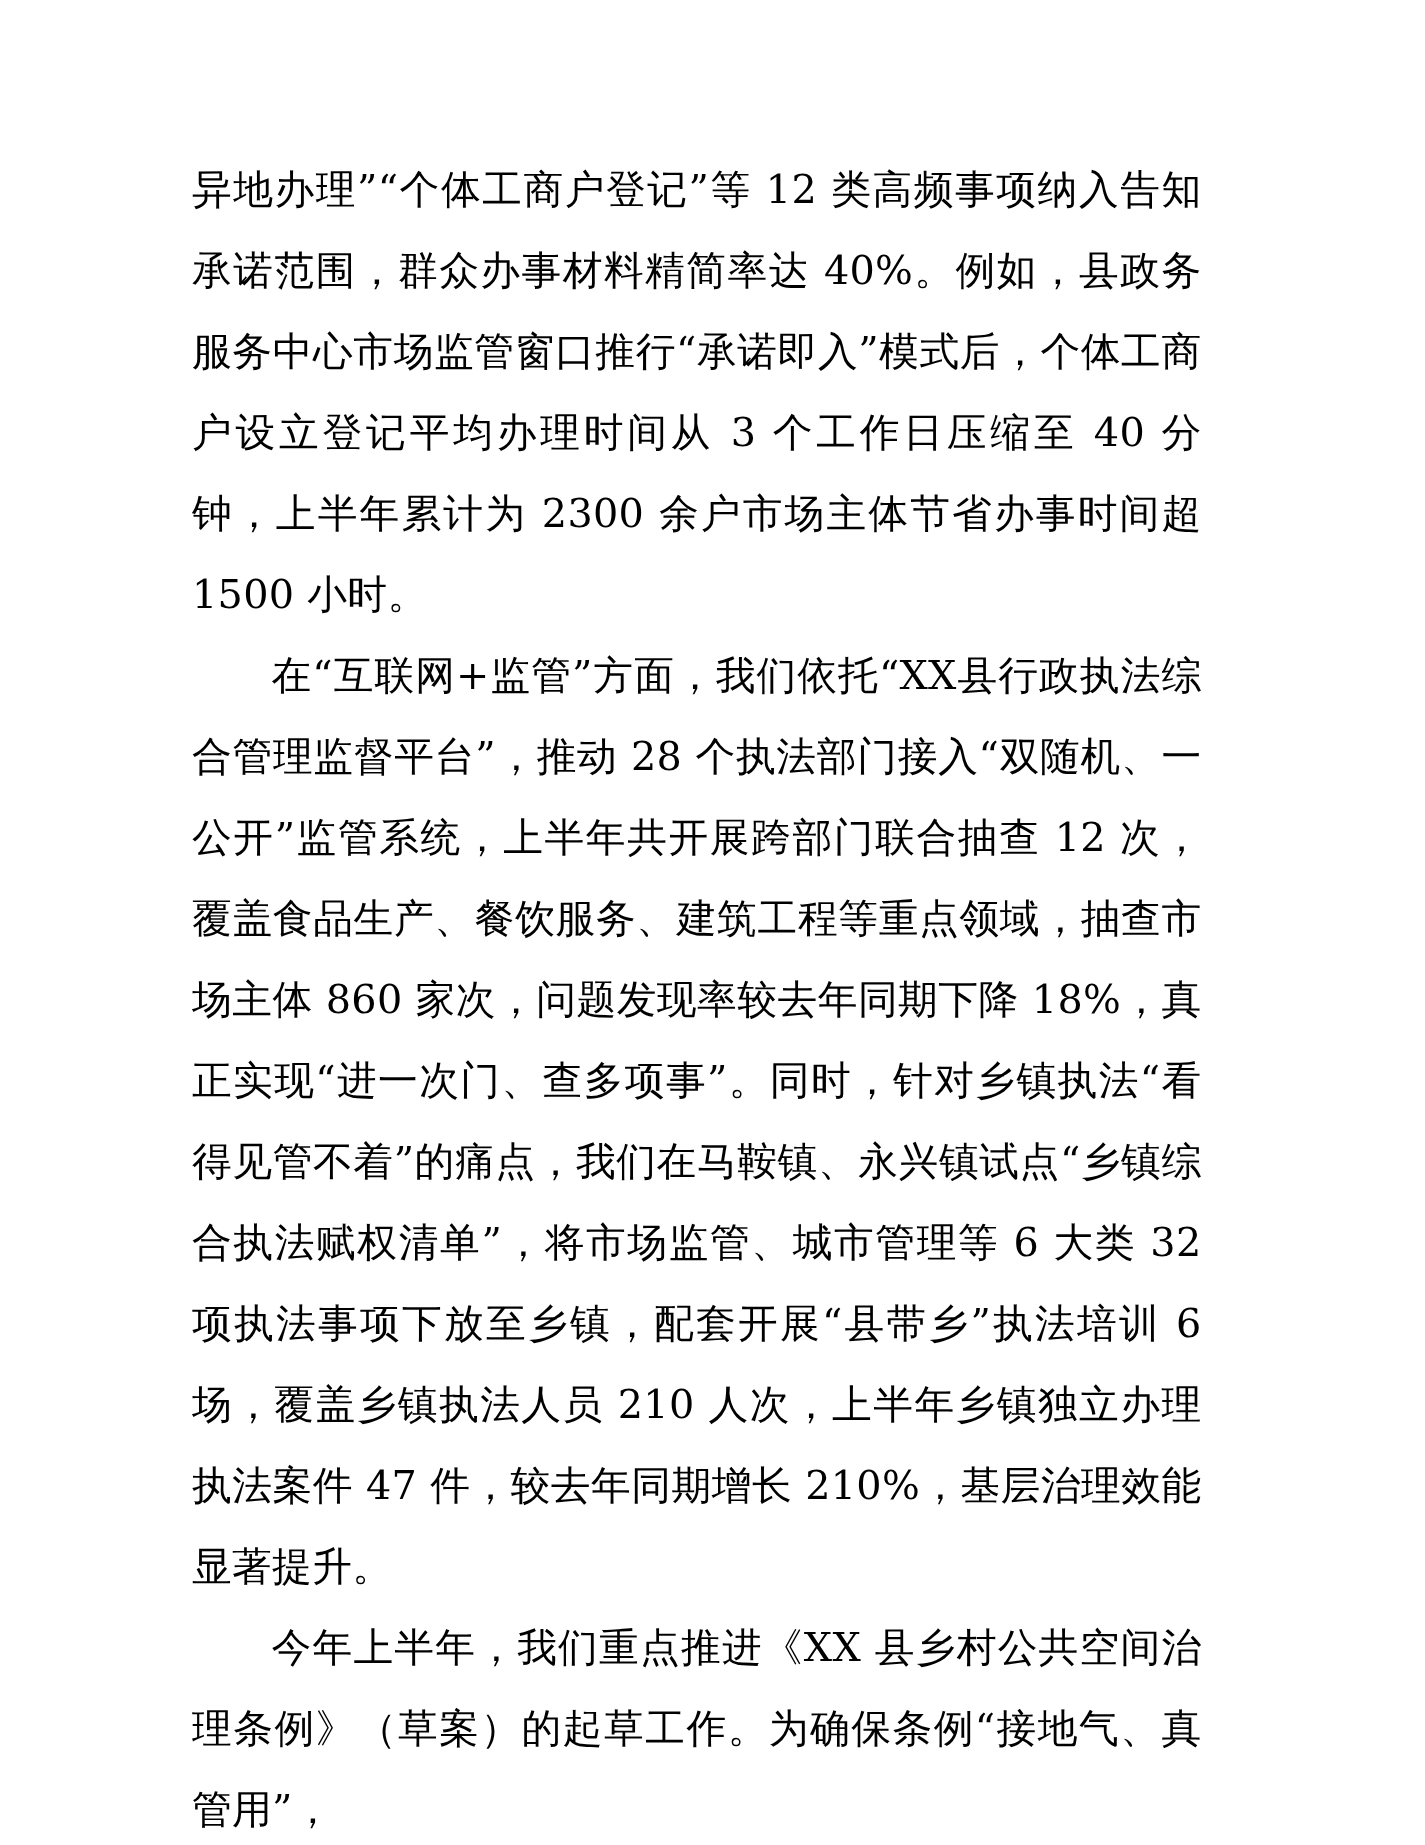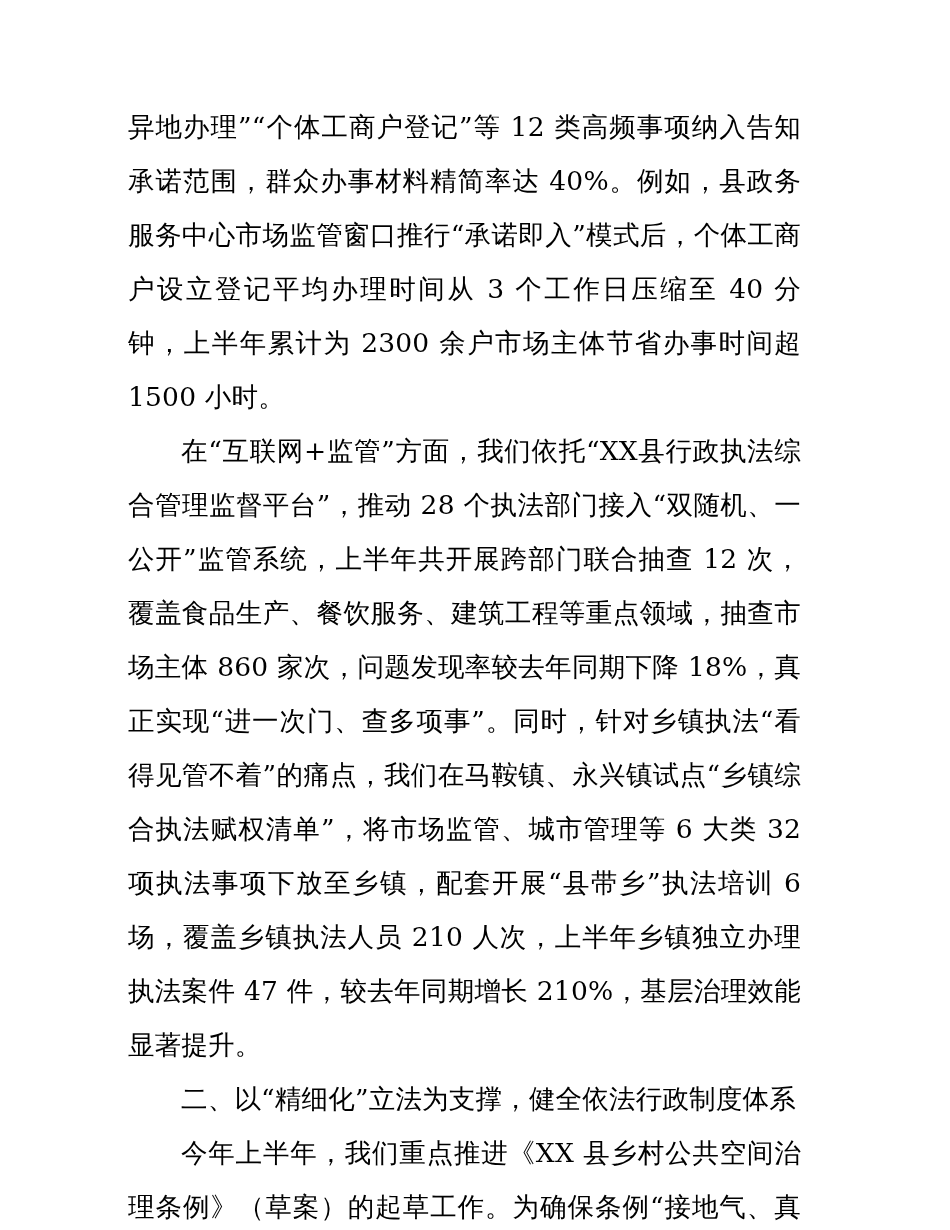--- a/index.html
+++ b/index.html
@@ -41,16 +41,15 @@
     text-indent: 2em;
   }
 </style>
 </head>
 <body>
 
 <div class="page">
   <div class="doc-body">
     <p class="para cont">异地办理”“个体工商户登记”等 12 类高频事项纳入告知承诺范围，群众办事材料精简率达 40%。例如，县政务服务中心市场监管窗口推行“承诺即入”模式后，个体工商户设立登记平均办理时间从 3 个工作日压缩至 40 分钟，上半年累计为 2300 余户市场主体节省办事时间超 1500 小时。</p>
     <p class="para">在“互联网+监管”方面，我们依托“XX县行政执法综合管理监督平台”，推动 28 个执法部门接入“双随机、一公开”监管系统，上半年共开展跨部门联合抽查 12 次，覆盖食品生产、餐饮服务、建筑工程等重点领域，抽查市场主体 860 家次，问题发现率较去年同期下降 18%，真正实现“进一次门、查多项事”。同时，针对乡镇执法“看得见管不着”的痛点，我们在马鞍镇、永兴镇试点“乡镇综合执法赋权清单”，将市场监管、城市管理等 6 大类 32 项执法事项下放至乡镇，配套开展“县带乡”执法培训 6 场，覆盖乡镇执法人员 210 人次，上半年乡镇独立办理执法案件 47 件，较去年同期增长 210%，基层治理效能显著提升。</p>
-    <p class="heading">二、以“精细化”立法为支撑，健全依法行政制度体系</p>
     <p class="para">今年上半年，我们重点推进《XX 县乡村公共空间治理条例》（草案）的起草工作。为确保条例“接地气、真管用”，</p>
   </div>
 </div>
 
 </body></html>

